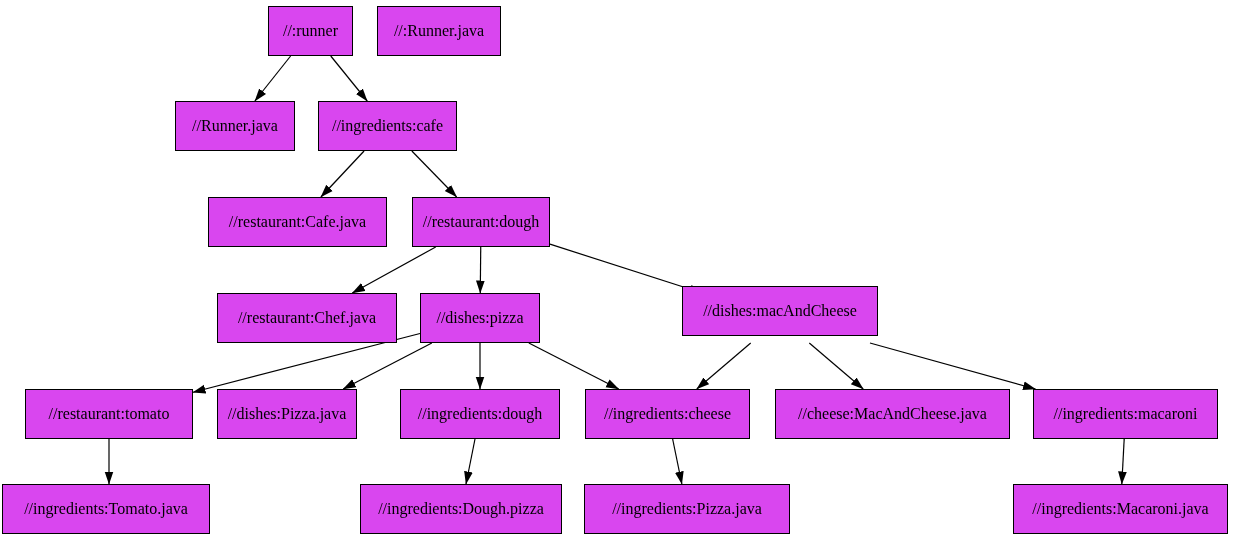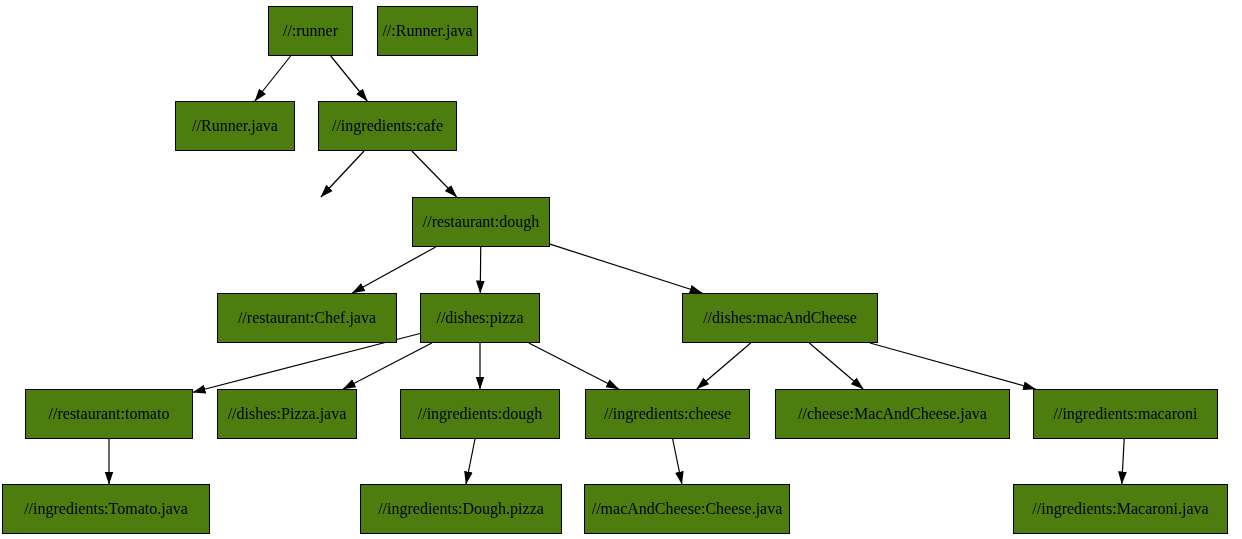--- a/index.html
+++ b/index.html
@@ -20,21 +20,21 @@
     left: 0;
     top: 0;
     width: 1242px;
     height: 539px;
     pointer-events: none;
   }
   .node {
     position: absolute;
     box-sizing: border-box;
     height: 50px;
-    background: #4d7c0f;
+    background: #d946ef;
     border: 1px solid #000000;
     color: #000000;
     font-size: 16px;
     line-height: 48px;
     text-align: center;
     white-space: nowrap;
     overflow: hidden;
   }
 </style>
 </head>
@@ -64,31 +64,32 @@
         <line x1="809.296875" y1="343" x2="863.203125" y2="389" stroke="#000000" stroke-width="1.2" marker-end="url(#arrowhead)"></line>
         <line x1="869.9739583333334" y1="343" x2="1035.5260416666667" y2="389" stroke="#000000" stroke-width="1.2" marker-end="url(#arrowhead)"></line>
         <line x1="109" y1="439" x2="109" y2="484" stroke="#000000" stroke-width="1.2" marker-end="url(#arrowhead)"></line>
         <line x1="475" y1="439" x2="466" y2="484" stroke="#000000" stroke-width="1.2" marker-end="url(#arrowhead)"></line>
         <line x1="672.6315789473684" y1="439" x2="681.8684210526316" y2="484" stroke="#000000" stroke-width="1.2" marker-end="url(#arrowhead)"></line>
         <line x1="1124.1842105263158" y1="439" x2="1121.8157894736842" y2="484" stroke="#000000" stroke-width="1.2" marker-end="url(#arrowhead)"></line>
       </g>
   </svg>
 
   <div class="node" style="left:268px;  top:6px;   width:85px">//:runner</div>
-  <div class="node" style="left:377px;  top:6px;   width:101px">//:Runner.java</div>
+  <div class="node" style="left:377px;  top:6px;   width:124px">//:Runner.java</div>
   <div class="node" style="left:175px;  top:101px; width:120px">//Runner.java</div>
   <div class="node" style="left:318px;  top:101px; width:139px">//ingredients:cafe</div>
+  <div class="node" style="left:208px;  top:197px; width:179px">//restaurant:Cafe.java</div>
   <div class="node" style="left:412px;  top:197px; width:138px">//restaurant:dough</div>
   <div class="node" style="left:420px;  top:293px; width:120px">//dishes:pizza</div>
   <div class="node" style="left:217px;  top:293px; width:180px">//restaurant:Chef.java</div>
-  <div class="node" style="left:682px;  top:293px; width:196px">//dishes:macAndCheese</div>
+  <div class="node" style="left:682px;  top:286px; width:196px">//dishes:macAndCheese</div>
   <div class="node" style="left:25px;   top:389px; width:168px">//restaurant:tomato</div>
   <div class="node" style="left:217px;  top:389px; width:140px">//dishes:Pizza.java</div>
   <div class="node" style="left:400px;  top:389px; width:160px">//ingredients:dough</div>
   <div class="node" style="left:585px;  top:389px; width:165px">//ingredients:cheese</div>
   <div class="node" style="left:775px;  top:389px; width:235px">//cheese:MacAndCheese.java</div>
   <div class="node" style="left:1033px; top:389px; width:185px">//ingredients:macaroni</div>
   <div class="node" style="left:2px;    top:484px; width:208px">//ingredients:Tomato.java</div>
   <div class="node" style="left:360px;  top:484px; width:202px">//ingredients:Dough.pizza</div>
-  <div class="node" style="left:584px;  top:484px; width:206px">//macAndCheese:Cheese.java</div>
+  <div class="node" style="left:584px;  top:484px; width:206px">//ingredients:Pizza.java</div>
   <div class="node" style="left:1013px; top:484px; width:215px">//ingredients:Macaroni.java</div>
 
 </div>
 
 </body></html>

